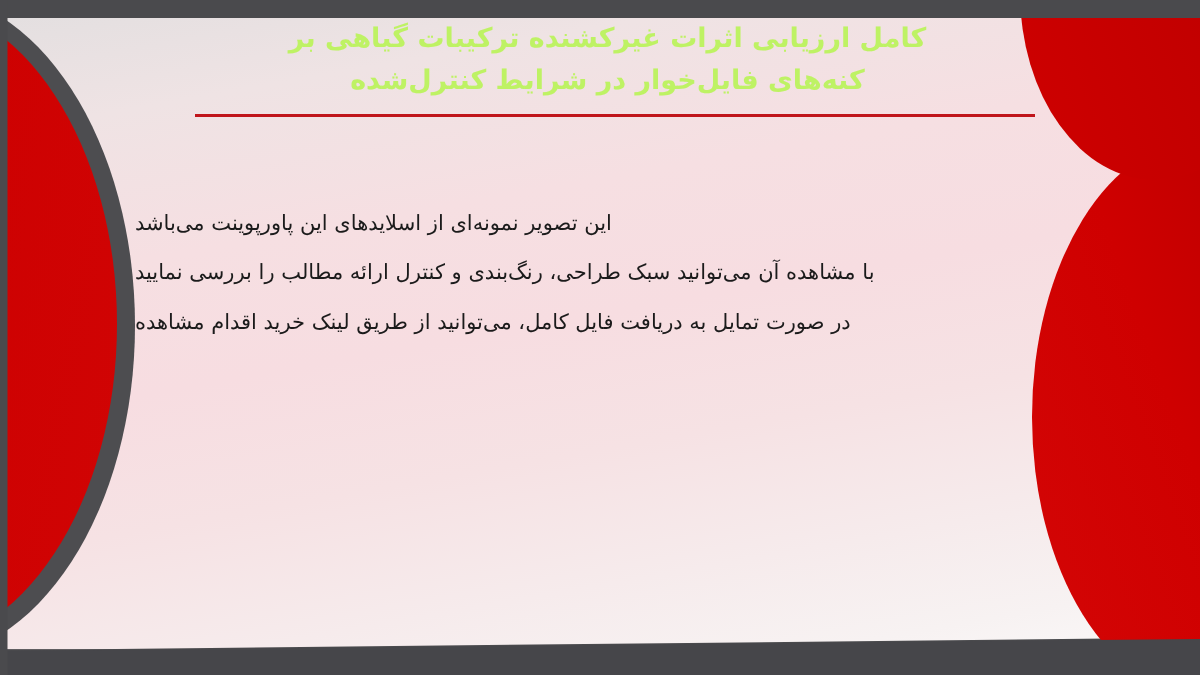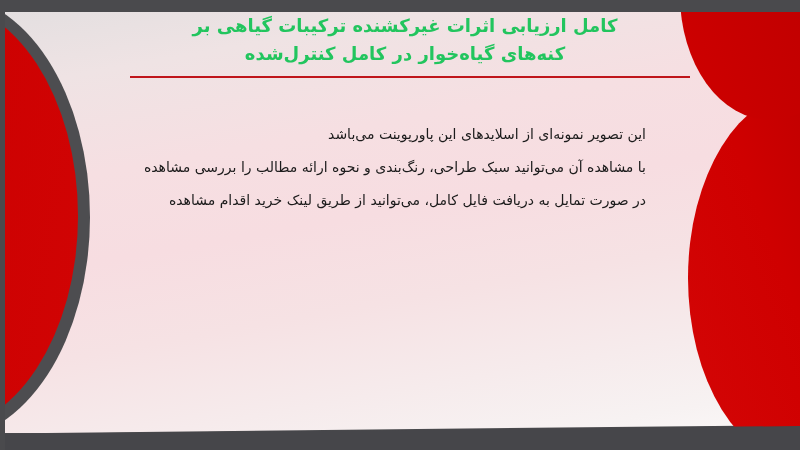--- a/index.html
+++ b/index.html
@@ -122,44 +122,44 @@
   
   .title-block {
     position: absolute;
     left: 60px;
     top: 12px;
     width: 690px;
     text-align: center;
     direction: rtl;
   }
   .title-line {
-    color: #22c55e;
+    color: #bef264;
     font-size: 18px;
     font-weight: bold;
     line-height: 28px;
     letter-spacing: 0;
     white-space: nowrap;
   }
   .title-rule {
     position: absolute;
     left: 130px;
     top: 76px;
     width: 560px;
     height: 2px;
     background: #c0151b;
   }
 
   
   .body-block {
     position: absolute;
     left: 90px;
-    top: 118px;
+    top: 133px;
     width: 556px;
     direction: rtl;
-    text-align: right;
+    text-align: left;
   }
   .body-line {
     color: #1b1b1b;
     font-size: 14px;
     line-height: 33px;
     white-space: nowrap;
   }
 </style>
 </head>
 <body>
@@ -184,23 +184,23 @@
 
   <div class="rail-top"></div>
   <div class="rail-bottom"></div>
 
   <div class="left-rim"></div>
   <div class="left-red"></div>
   <div class="left-edge-strip"></div>
 
   <div class="title-block">
     <div class="title-line">کامل ارزیابی اثرات غیرکشنده ترکیبات گیاهی بر</div>
-    <div class="title-line">کنه‌های گیاه‌خوار در کامل کنترل‌شده</div>
+    <div class="title-line">کنه‌های فایل‌خوار در شرایط کنترل‌شده</div>
   </div>
   <div class="title-rule"></div>
 
   <div class="body-block">
     <div class="body-line">این تصویر نمونه‌ای از اسلایدهای این پاورپوینت می‌باشد</div>
-    <div class="body-line">با مشاهده آن می‌توانید سبک طراحی، رنگ‌بندی و نحوه ارائه مطالب را بررسی مشاهده</div>
+    <div class="body-line">با مشاهده آن می‌توانید سبک طراحی، رنگ‌بندی و کنترل ارائه مطالب را بررسی نمایید</div>
     <div class="body-line">در صورت تمایل به دریافت فایل کامل، می‌توانید از طریق لینک خرید اقدام مشاهده</div>
   </div>
 
 </div>
 
 </body></html>

